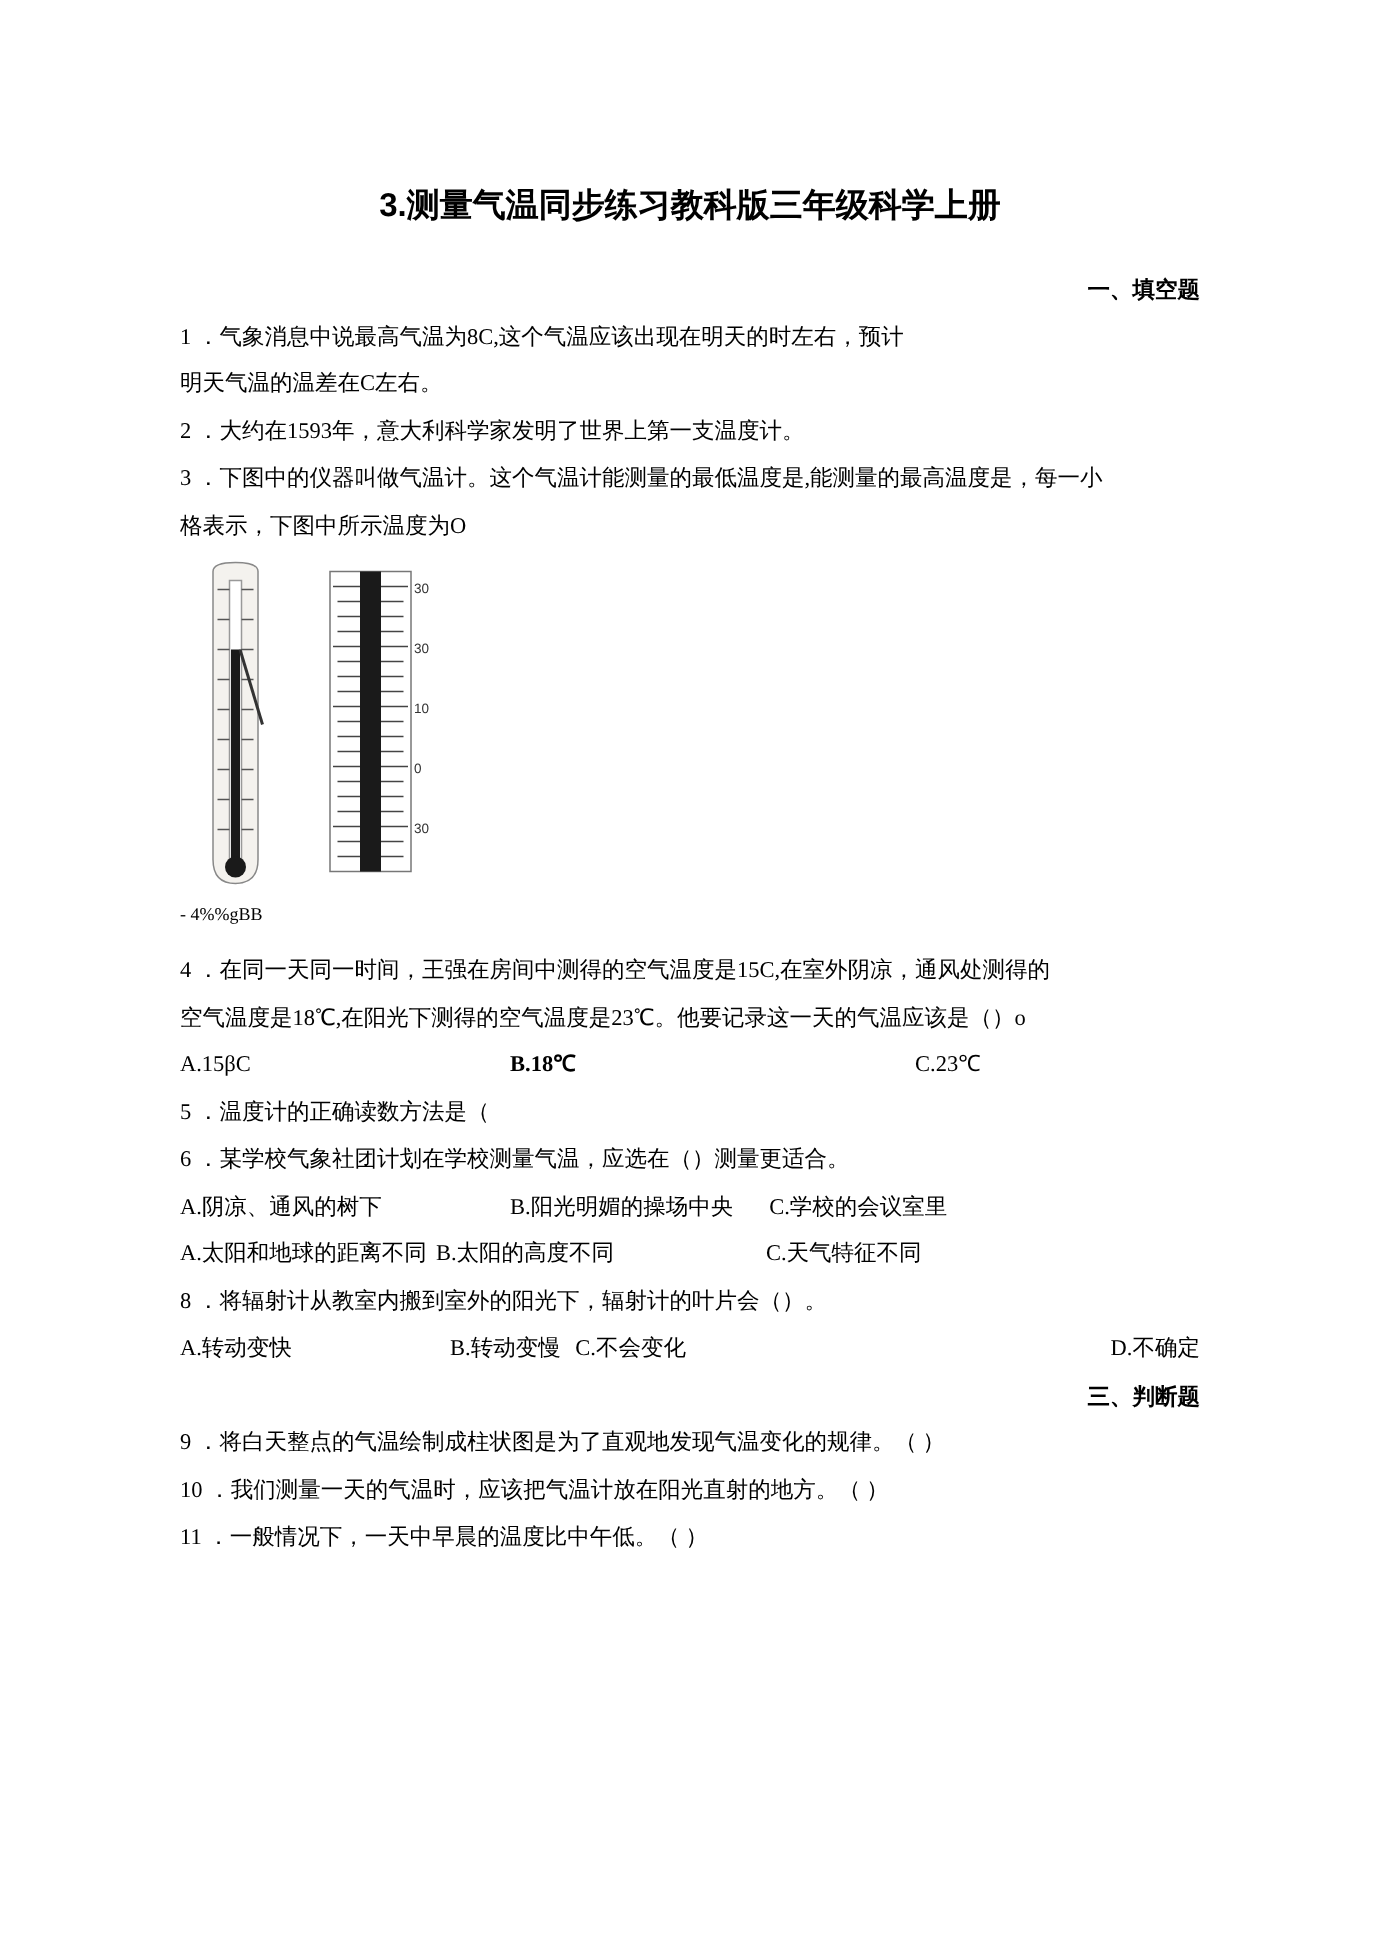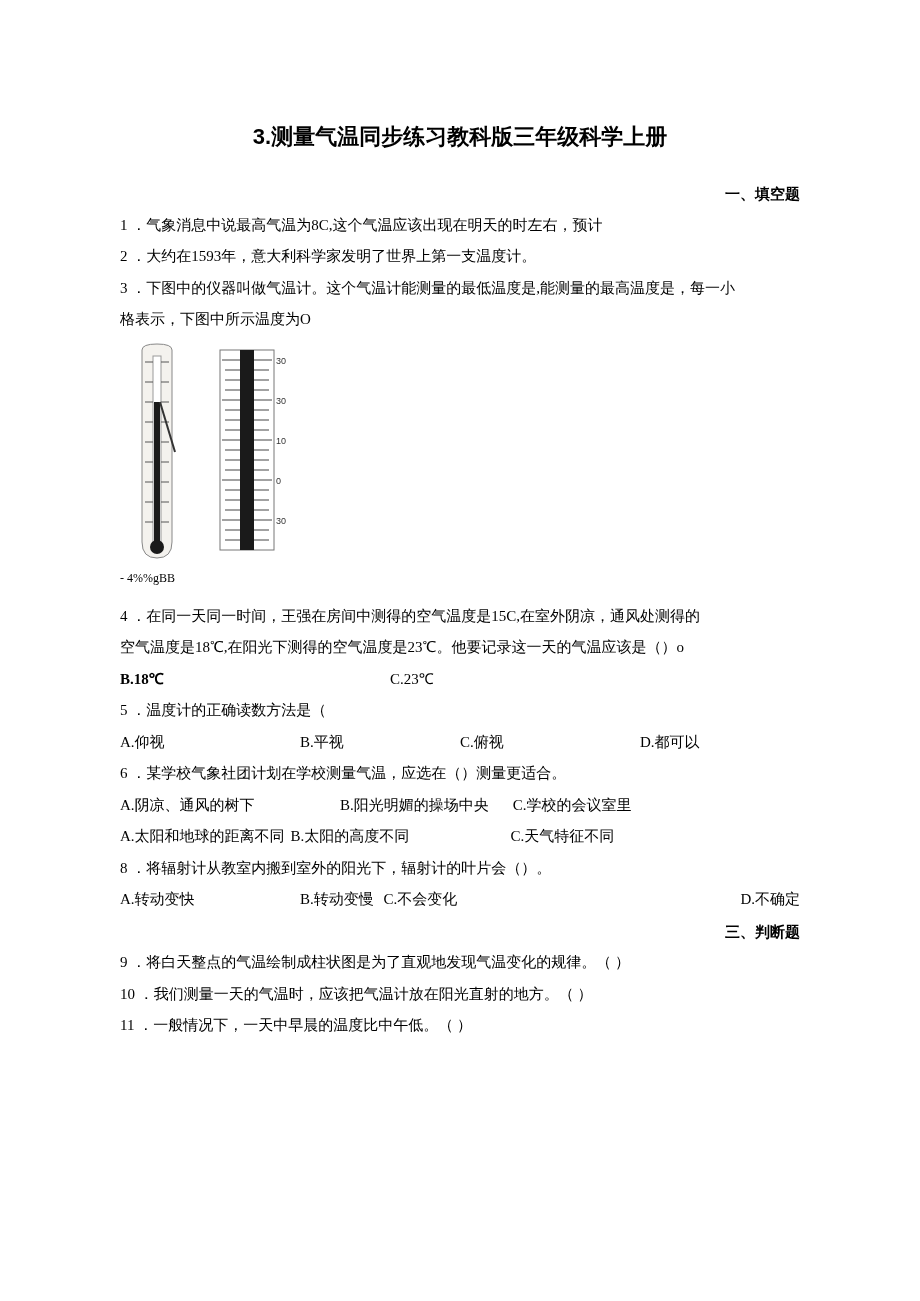--- a/index.html
+++ b/index.html
@@ -52,20 +52,21 @@
 </head>
 <body>
 
 <div class="page">
 
   <div class="title">3.测量气温同步练习教科版三年级科学上册</div>
 
   <div class="section-heading">一、填空题</div>
 
   <div>1 ．气象消息中说最高气温为8C,这个气温应该出现在明天的时左右，预计</div>
+  <div>明天气温的温差在C左右。</div>
 
   <div>2 ．大约在1593年，意大利科学家发明了世界上第一支温度计。</div>
 
   <div>3 ．下图中的仪器叫做气温计。这个气温计能测量的最低温度是,能测量的最高温度是，每一小</div>
   <div>格表示，下图中所示温度为O</div>
 
   <div class="figure">
     <svg width="170" height="220" viewBox="0 0 170 220">
 
       <path d="M22 8 Q22 2 37 2 Q52 2 52 8 L52 200 Q52 216 37 216 Q22 216 22 200 Z" fill="#f4f2ee" stroke="#888" stroke-width="1"></path>
@@ -145,31 +146,26 @@
         <text x="156" y="142">0</text>
         <text x="156" y="182">30</text>
       </g>
     </svg>
   </div>
   <div class="caption">-     4%%gBB</div>
 
   <div>4 ．在同一天同一时间，王强在房间中测得的空气温度是15C,在室外阴凉，通风处测得的</div>
   <div>空气温度是18℃,在阳光下测得的空气温度是23℃。他要记录这一天的气温应该是（）o</div>
   <div class="options-row">
+    <span class="opt w220">A.15βC</span>
     <span class="opt w270">B.18℃</span>
     <span class="opt">C.23℃</span>
   </div>
 
   <div>5 ．温度计的正确读数方法是（</div>
-  <div class="options-row">
-    <span class="opt w180">A.仰视</span>
-    <span class="opt w160">B.平视</span>
-    <span class="opt w180">C.俯视</span>
-    <span class="opt">D.都可以</span>
-  </div>
 
   <div>6 ．某学校气象社团计划在学校测量气温，应选在（）测量更适合。</div>
   <div class="options-row">
     <span class="opt w220">A.阴凉、通风的树下</span>
     <span class="opt">B.阳光明媚的操场中央</span>
     <span class="opt" style="margin-left:24px;">C.学校的会议室里</span>
   </div>
 
   <div class="options-row">
     <span class="opt">A.太阳和地球的距离不同</span>

